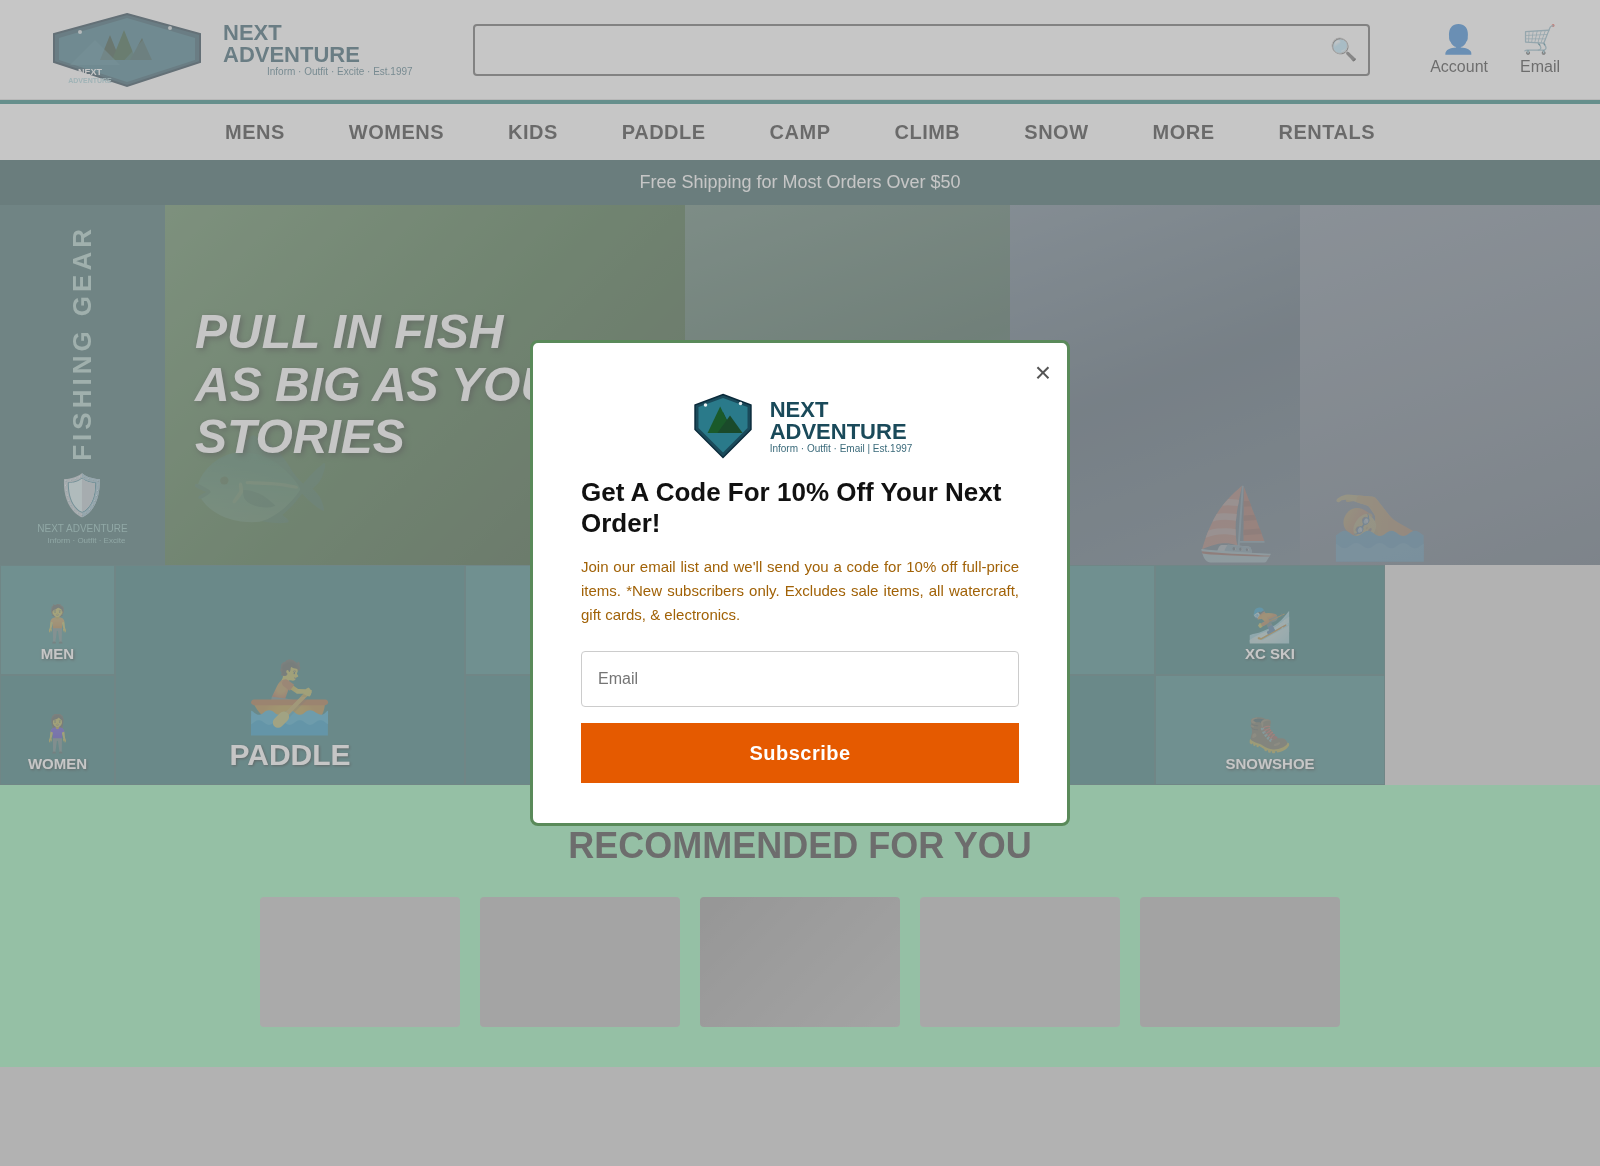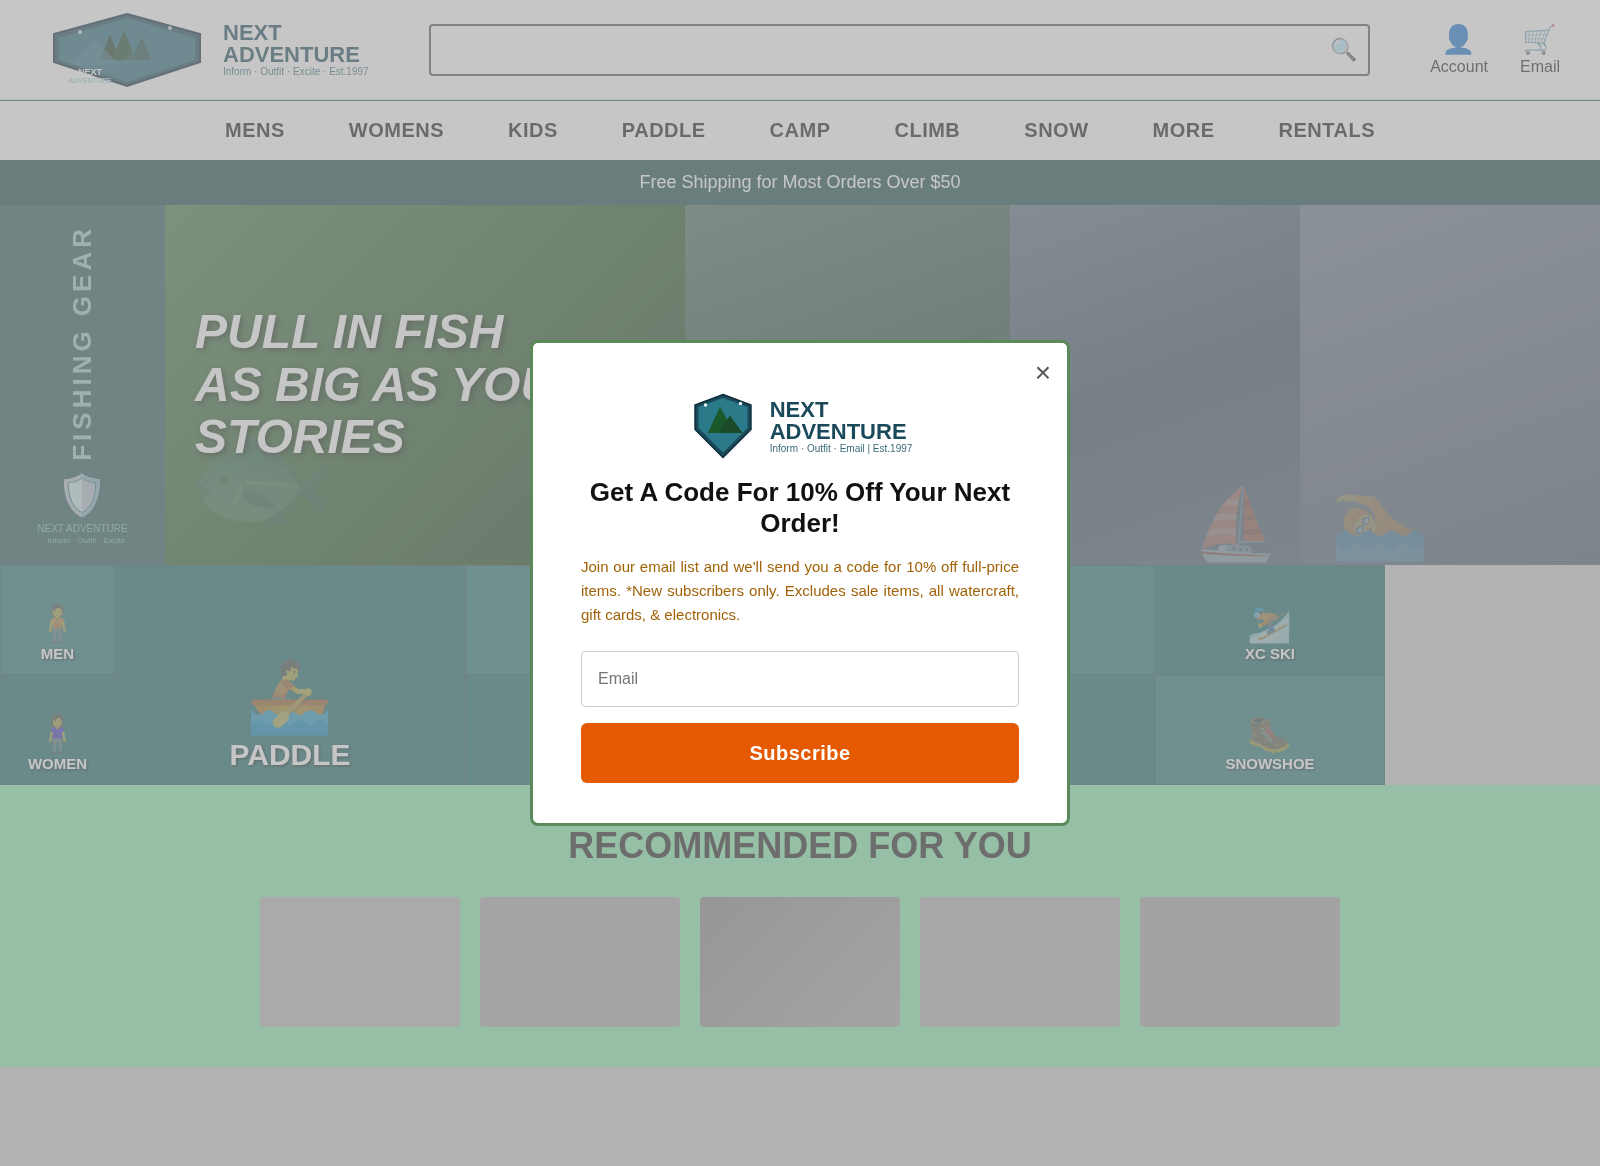--- a/index.html
+++ b/index.html
@@ -66,21 +66,21 @@
       font-size: 16px;
       font-weight: 500;
     }
 
     
     .nav {
       background: #fff;
       display: flex;
       align-items: center;
       justify-content: center;
-      border-top: 1px solid #0f766e;
+      border-top: 4px solid #0f766e;
       height: 60px;
     }
     .nav-item {
       padding: 0 32px;
       font-size: 20px;
       font-weight: 700;
       color: #1a1a1a;
       cursor: pointer;
       text-transform: uppercase;
       letter-spacing: 0.5px;
@@ -268,21 +268,21 @@
       cursor: pointer;
       color: #555;
       line-height: 1;
     }
     .modal-logo {
       margin-bottom: 16px;
     }
     .modal-title {
       font-size: 26px;
       font-weight: 700;
-      text-align: center;
+      text-align: left;
       margin-bottom: 16px;
       color: #111;
     }
     .modal-body {
       font-size: 15px;
       color: #a16207;
       text-align: justify;
       line-height: 1.6;
       margin-bottom: 24px;
     }
@@ -296,38 +296,39 @@
       margin-bottom: 16px;
       outline: none;
       color: #ef4444;
     }
     .modal-subscribe-btn {
       width: 100%;
       height: 60px;
       background: #e55a00;
       color: #fff;
       border: none;
-      border-radius: 6px;
+      border-radius: 0;
       font-size: 20px;
       font-weight: 600;
       cursor: pointer;
       letter-spacing: 0.5px;
     }
     .logo-text-area {
       margin-left: 8px;
     }
     .logo-brand {
       font-size: 22px;
       font-weight: 900;
       color: #1a4a5a;
       line-height: 1;
     }
     .logo-tagline {
       font-size: 10px;
       color: #3a6a7a;
+      margin-left: 44px;
     }
   </style>
 </head>
 <body>
 
 <div class="header">
   <div class="logo-area">
 
     <svg width="175" height="80" viewBox="0 0 175 80">
 

